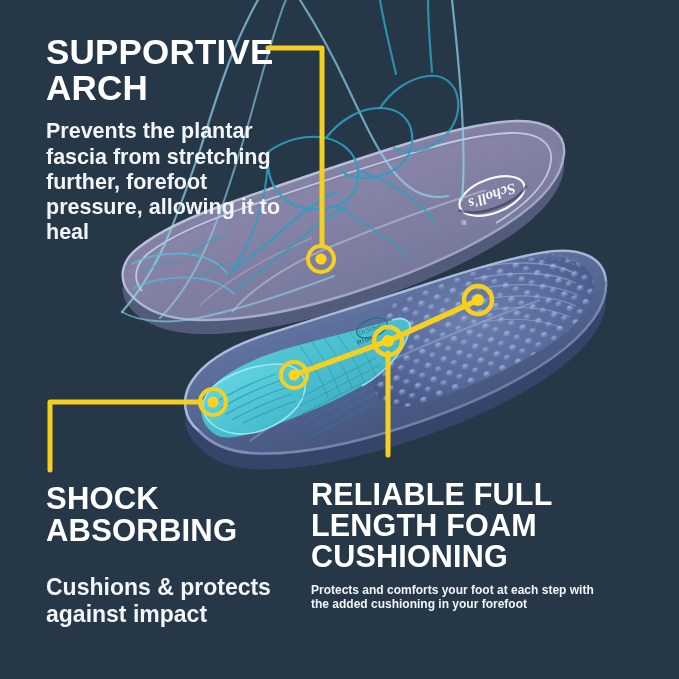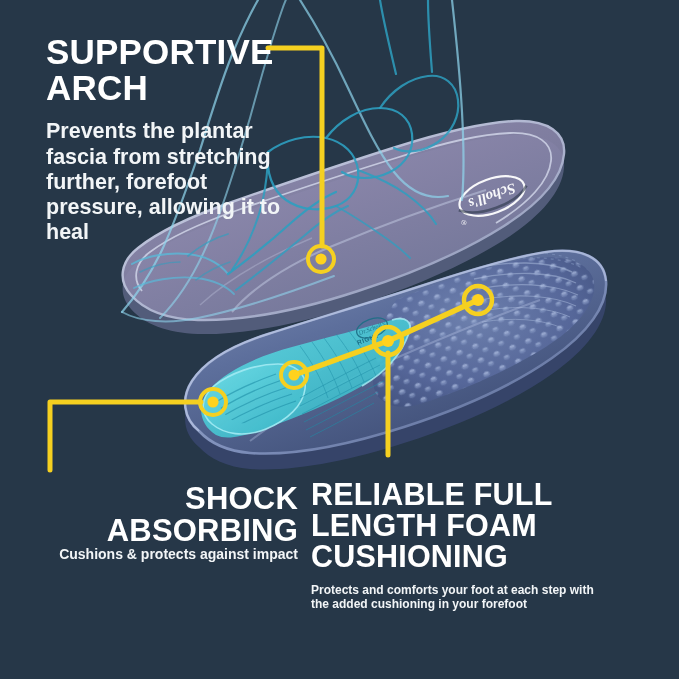--- a/index.html
+++ b/index.html
@@ -28,23 +28,23 @@
     line-height:1.17;
     margin:0;
   }
 
   
   #co-arch{left:46px;top:34px;width:250px;}
   #co-arch .c-title{font-size:35px;}
   #co-arch .c-body{font-size:21.5px;margin-top:14px;}
 
   
-  #co-heel{left:52px;top:483px;width:246px;text-align:right;}
+  #co-heel{left:46px;top:483px;width:246px;}
   #co-heel .c-title{font-size:31px;}
-  #co-heel .c-body{font-size:14px;margin-top:0;}
+  #co-heel .c-body{font-size:23px;margin-top:28px;}
 
   
   #co-foam{left:311px;top:479px;width:300px;}
   #co-foam .c-title{font-size:30.5px;}
   #co-foam .c-body{font-size:12px;margin-top:11px;}
 </style>
 </head>
 <body style="background: rgb(38, 55, 72);">
 
 <div id="stage">

